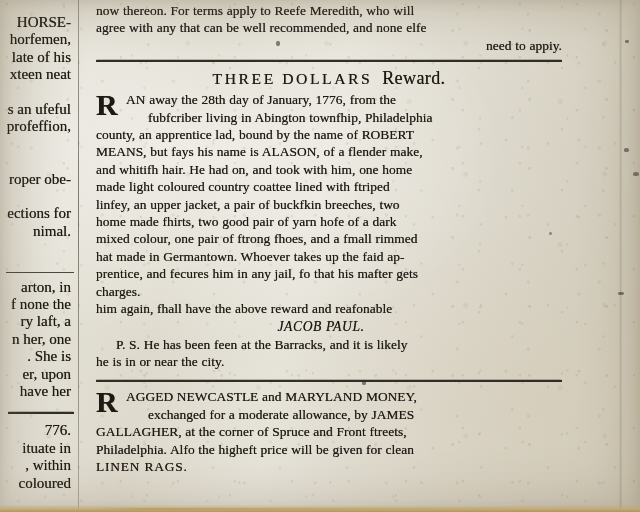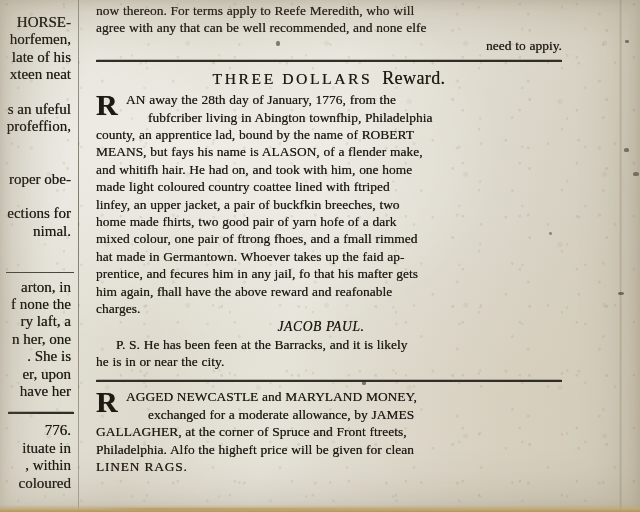--- a/index.html
+++ b/index.html
@@ -177,22 +177,22 @@
         <div style="padding-left:52px;">fubfcriber living in Abington townfhip, Philadelphia</div>
         <div>county, an apprentice lad, bound by the name of ROBERT</div>
         <div>MEANS, but fays his name is ALASON, of a flender make,</div>
         <div>and whitifh hair.  He had on, and took with him, one home</div>
         <div>made light coloured country coattee lined  with  ftriped</div>
         <div>linfey, an upper jacket, a pair of buckfkin breeches, two</div>
         <div>home made fhirts, two good pair of yarn hofe of a dark</div>
         <div>mixed colour, one pair of ftrong fhoes, and a fmall rimmed</div>
         <div>hat made in Germantown.   Whoever takes up the faid ap-</div>
         <div>prentice, and fecures him in any jail, fo that his mafter gets</div>
+        <div style="text-align:left;">charges.</div>
         <div>him again, fhall have the above reward and reafonable</div>
-        <div style="text-align:left;">charges.</div>
       </div>
 
       <div class="sig" style="margin-top:1px;">JACOB PAUL.</div>
 
       <div class="body ps" style="margin-top:1px;">
         <div class="lead">P. S. He has been feen at the Barracks,  and it is  likely</div>
         <div style="text-align:left;">he is in or near the city.</div>
       </div>
     </div>
 

